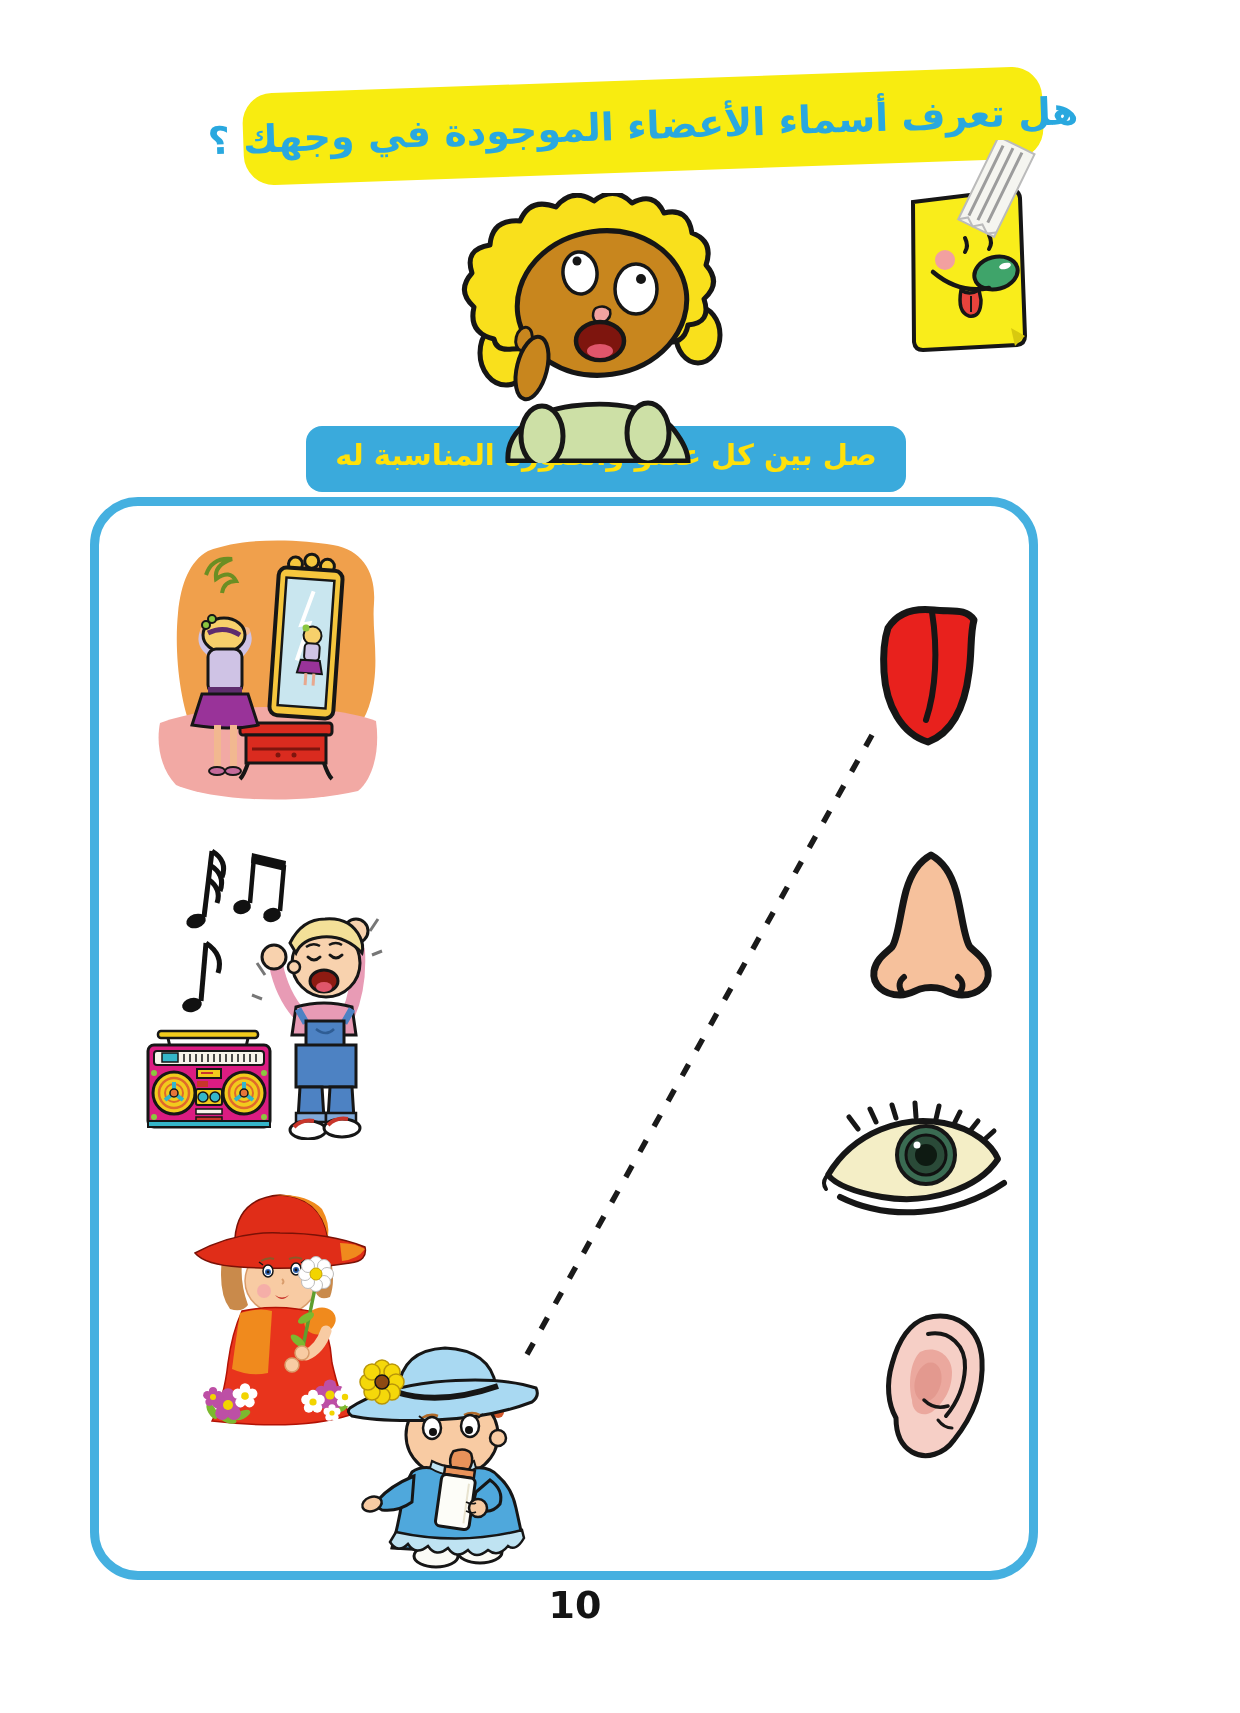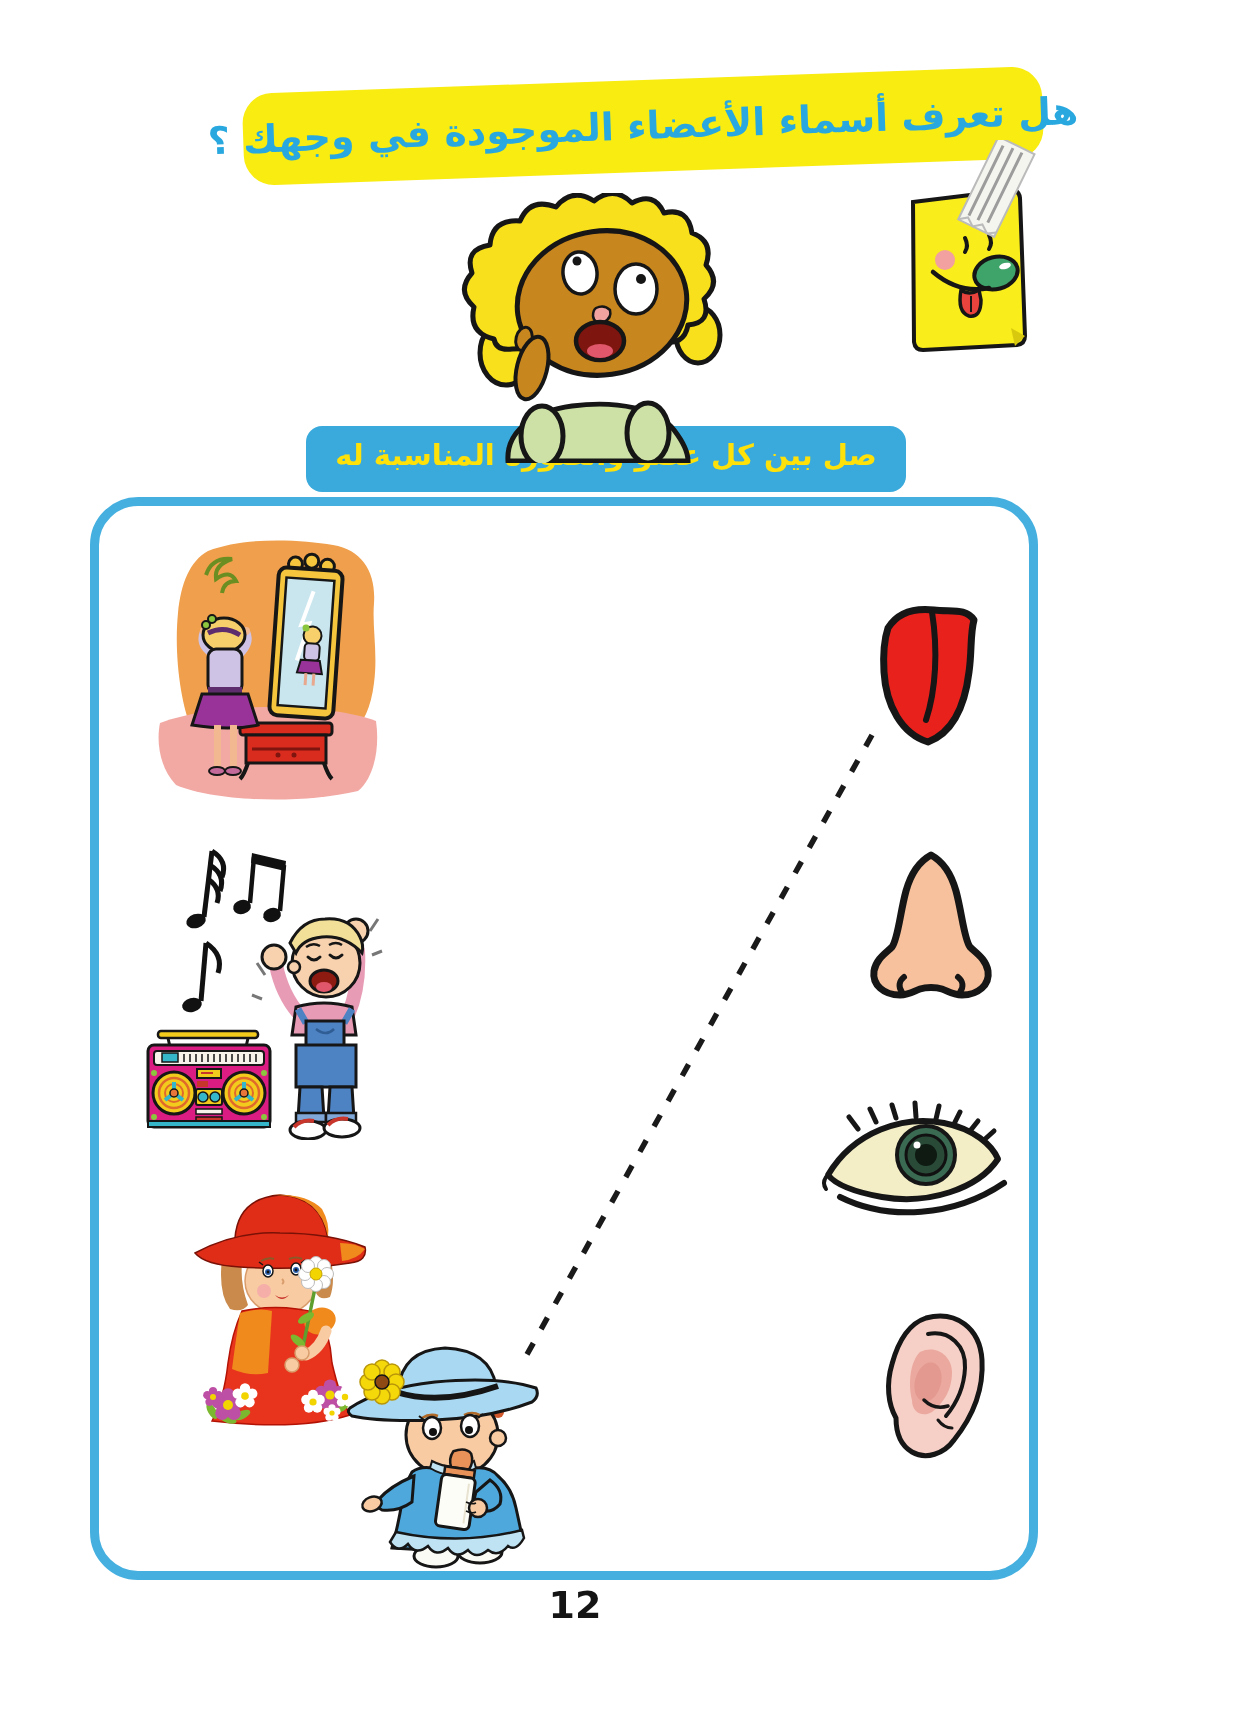--- a/index.html
+++ b/index.html
@@ -365,15 +365,15 @@
 
   <svg class="abs organ organ-ear" width="130" height="160" viewBox="0 0 130 160">
     <path d="M58,10 C88,2 112,20 114,52 C116,86 102,112 86,132 C76,146 58,152 44,144 C32,137 28,124 28,110 C20,96 18,76 24,56 C30,34 40,16 58,10 Z" fill="#F6CFC6" stroke="#161616" stroke-width="5" stroke-linejoin="round"></path>
     <path d="M52,44 C68,36 84,48 84,64 C84,84 74,96 64,104 C54,110 44,104 44,92 C40,76 42,54 52,44 Z" fill="#EBA89E"></path>
     <ellipse cx="60" cy="74" rx="13" ry="20" transform="rotate(15 60 74)" fill="#E2968C" opacity="0.85"></ellipse>
     <path d="M60,26 C82,22 98,38 97,60 C96,82 88,96 78,108" stroke="#161616" stroke-width="4" fill="none" stroke-linecap="round"></path>
     <path d="M56,92 q10,10 24,6" stroke="#161616" stroke-width="3.5" fill="none" stroke-linecap="round"></path>
     <path d="M70,112 q6,8 14,8" stroke="#161616" stroke-width="3" fill="none" stroke-linecap="round"></path>
   </svg>
 
-  <div class="abs page-number">12</div>
+  <div class="abs page-number">10</div>
 
 </div>
 
 </body></html>

